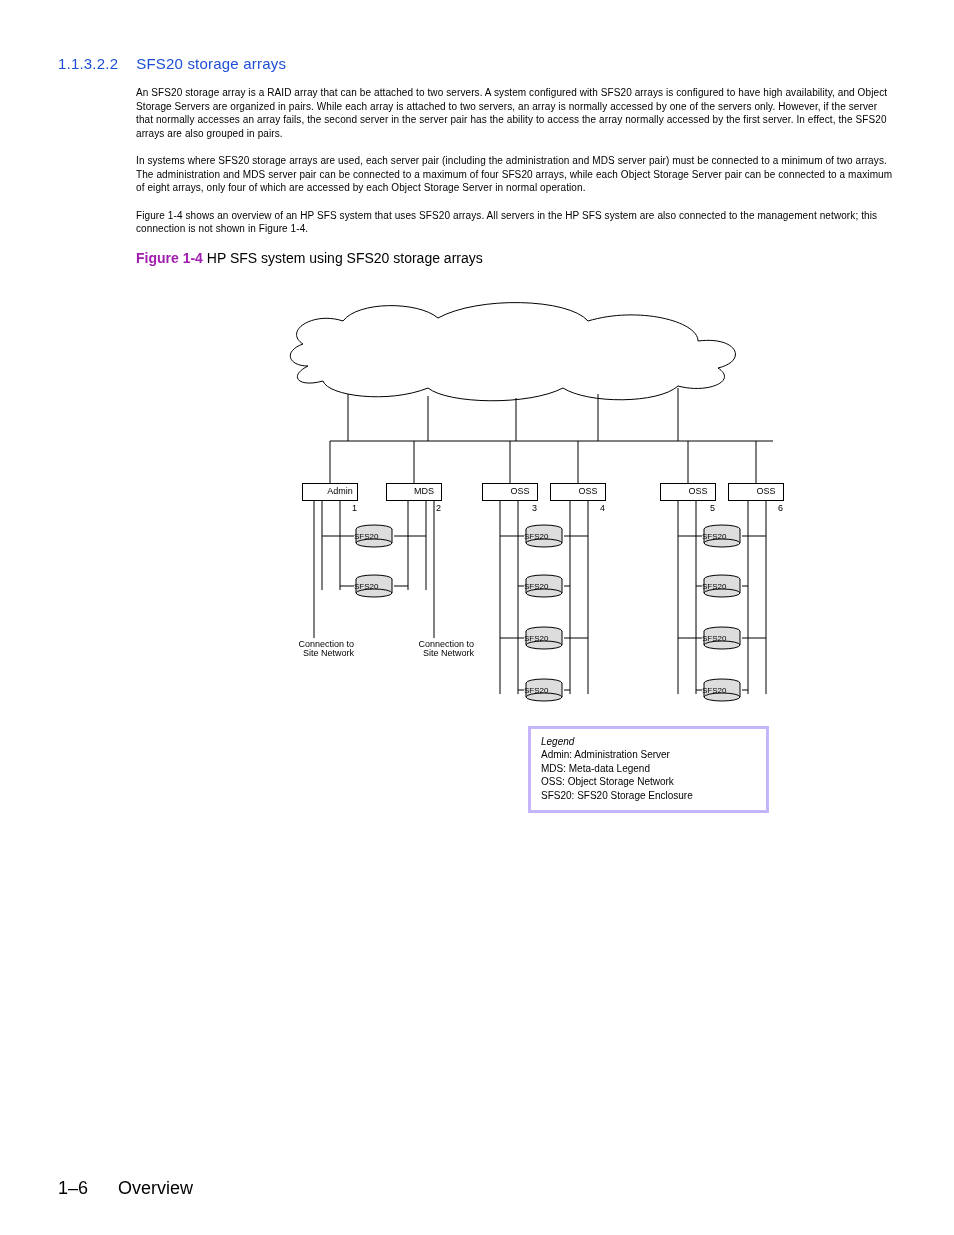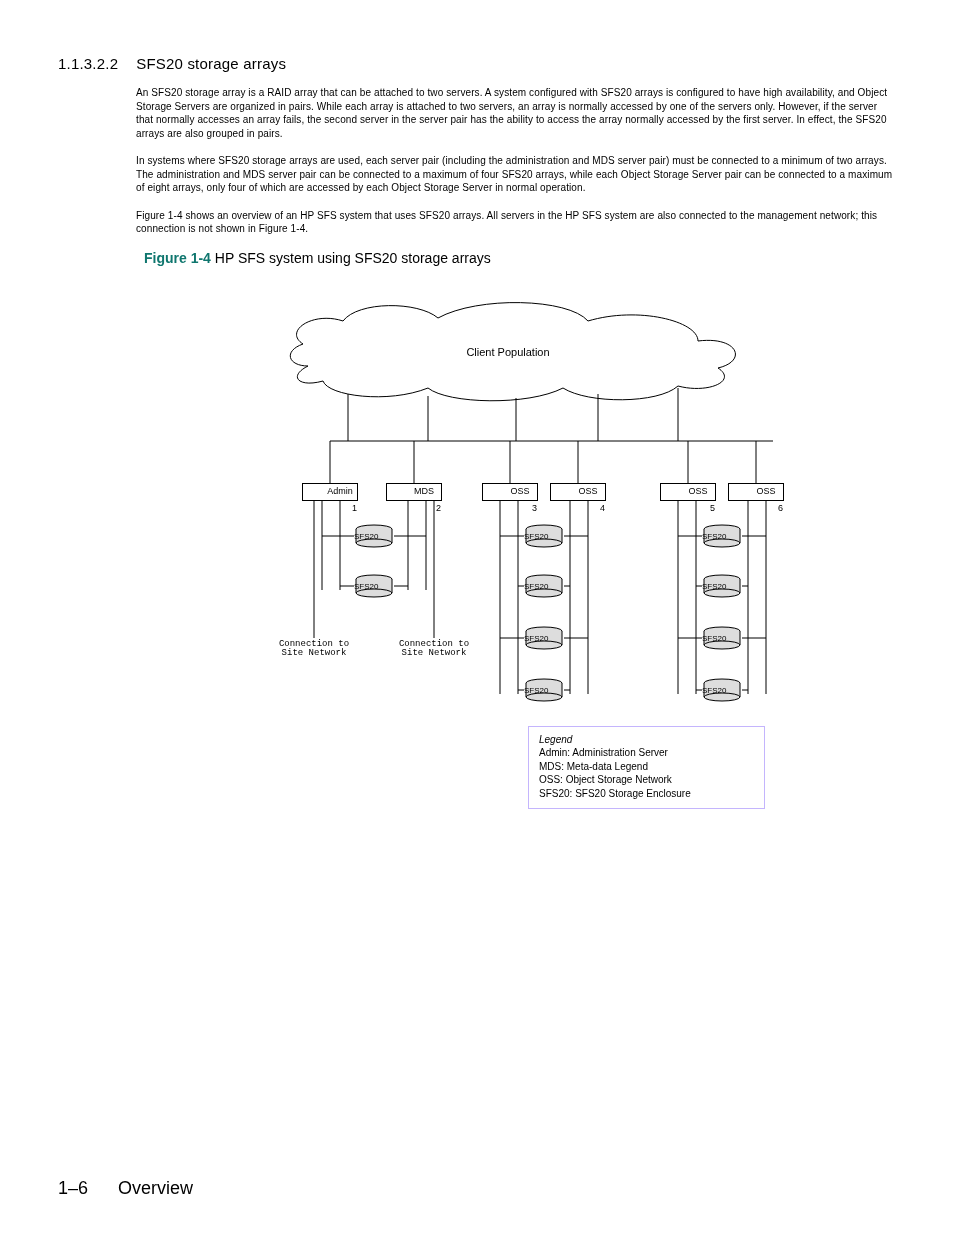--- a/index.html
+++ b/index.html
@@ -11,42 +11,42 @@
     width: 954px;
   }
   .page {
     width: 954px;
     height: 1235px;
     position: relative;
     box-sizing: border-box;
     padding: 55px 58px 0 58px;
   }
   .sect-heading {
-    color: #000000;
+    color: #1d4ed8;
     font-size: 15px;
     font-weight: normal;
     letter-spacing: 0.2px;
     margin-bottom: 14px;
   }
   .sect-heading .num { display: inline-block; margin-right: 18px; }
   .body-text {
     margin-left: 78px;
     font-size: 10px;
     line-height: 1.35;
     letter-spacing: 0.1px;
     font-weight: 300;
   }
   .para { margin-bottom: 14px; }
   .fig-caption {
     margin-left: 78px;
     font-size: 14px;
     margin-top: 6px;
     margin-bottom: 10px;
   }
-  .fig-caption .fig-label { color: #0f766e; font-weight: bold; margin-left: 8px; }
+  .fig-caption .fig-label { color: #a21caf; font-weight: bold; }
   .footer {
     position: absolute;
     bottom: 36px;
     left: 58px;
     font-size: 18px;
   }
   .footer .pg { display:inline-block; margin-right: 30px; }
   
   .diagram {
     position: relative;
@@ -91,28 +91,27 @@
     position: absolute;
     width: 40px;
     height: 24px;
     font-size: 8px;
   }
   .sfs svg { position:absolute; left:0; top:0; }
   .sfs .sfs-label { position:absolute; left:0; right:0; top:8px; font-size:8px; }
   .conn-label {
     position: absolute;
     font-size: 9px;
-    text-align: center;
+    text-align: right;
     line-height: 1.1;
     width: 80px;
-    font-family: Liberation Mono, monospace;
   }
   .legend-box {
     position: absolute;
-    border: 1px solid #c4b5fd;
+    border: 3px solid #c4b5fd;
     padding: 6px 10px 8px 10px;
     font-size: 10px;
     line-height: 1.35;
     left: 300px;
     top: 450px;
     width: 215px;
     background: #fff;
   }
   .legend-box .legend-title { font-style: italic; }
   svg.lines { position:absolute; left:0; top:0; }
@@ -202,21 +201,20 @@
       <line x1="450" y1="260" x2="474" y2="260" stroke="#000"></line>
       <line x1="538" y1="260" x2="514" y2="260" stroke="#000"></line>
       <line x1="468" y1="310" x2="474" y2="310" stroke="#000"></line>
       <line x1="520" y1="310" x2="514" y2="310" stroke="#000"></line>
       <line x1="450" y1="362" x2="474" y2="362" stroke="#000"></line>
       <line x1="538" y1="362" x2="514" y2="362" stroke="#000"></line>
       <line x1="468" y1="414" x2="474" y2="414" stroke="#000"></line>
       <line x1="520" y1="414" x2="514" y2="414" stroke="#000"></line>
     </svg>
 
-    <div class="cloud-label">Client Population</div>
 
     <div class="server" style="left:74px; top:207px;">
         <span class="sname">Admin</span>
       </div>
     <div class="server-num" style="left:124px; top:227px;">1</div>
 
     <div class="server" style="left:158px; top:207px;">
         <span class="sname">MDS</span>
       </div>
     <div class="server-num" style="left:208px; top:227px;">2</div>

